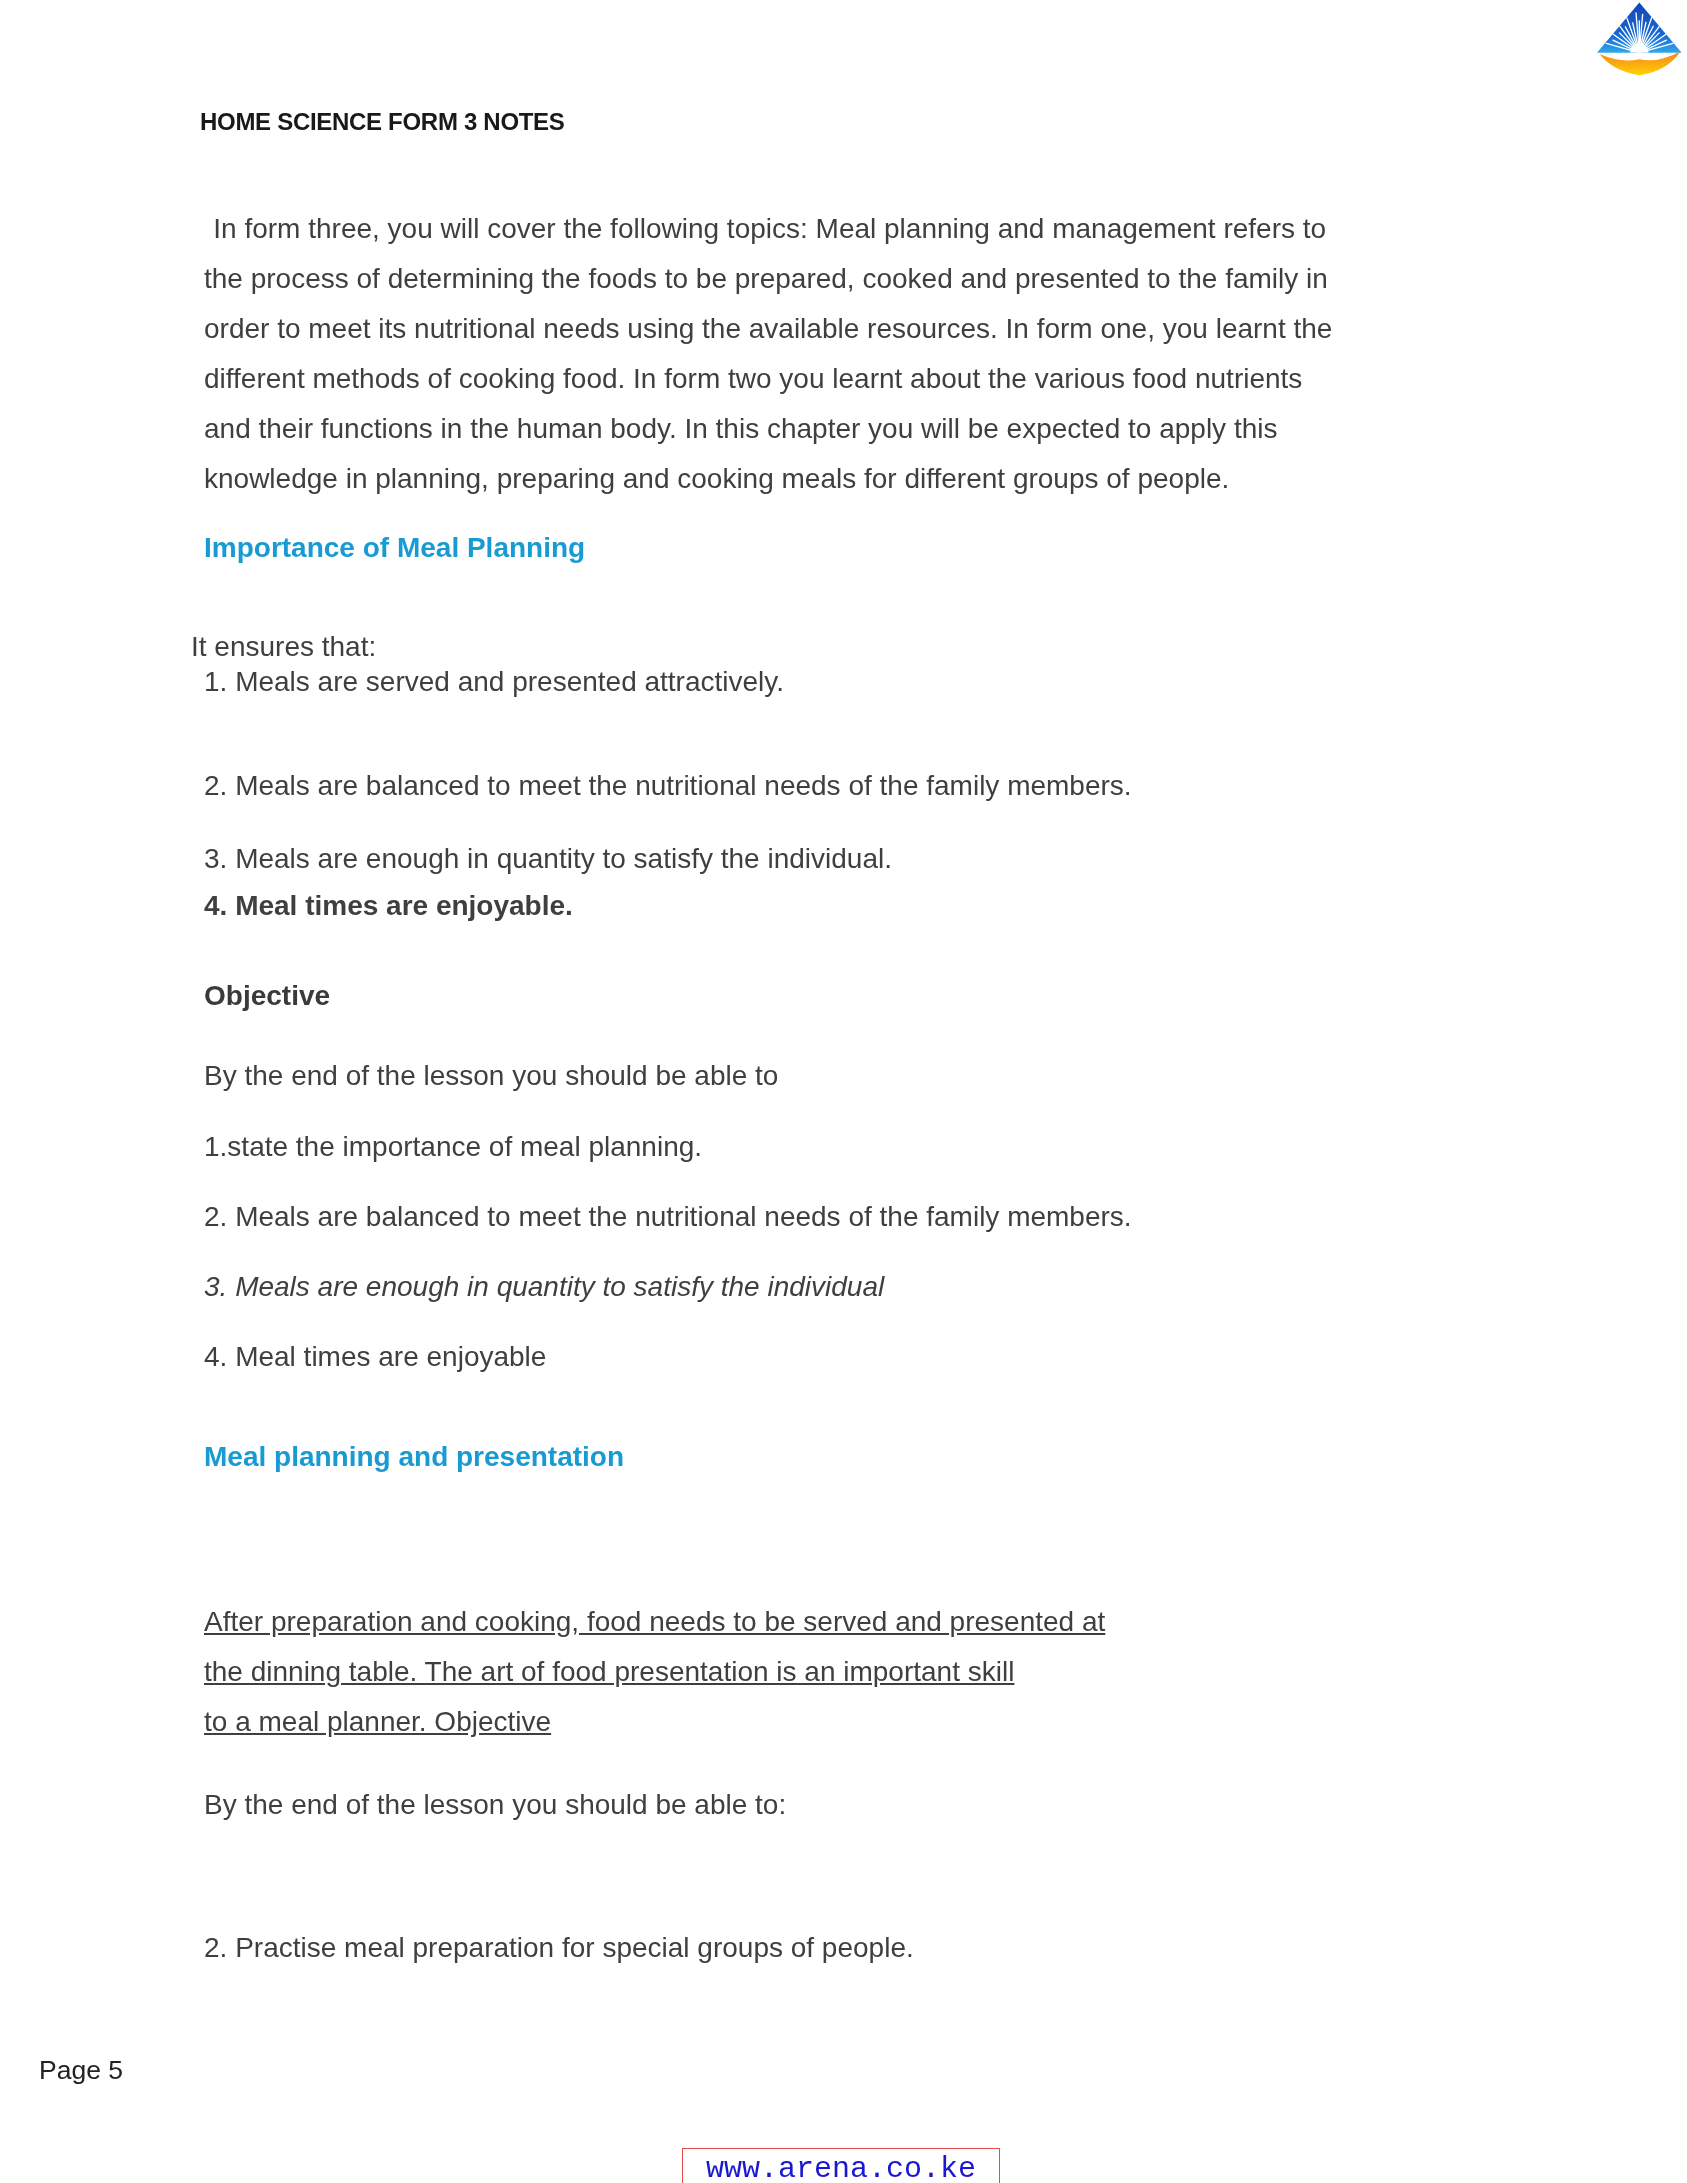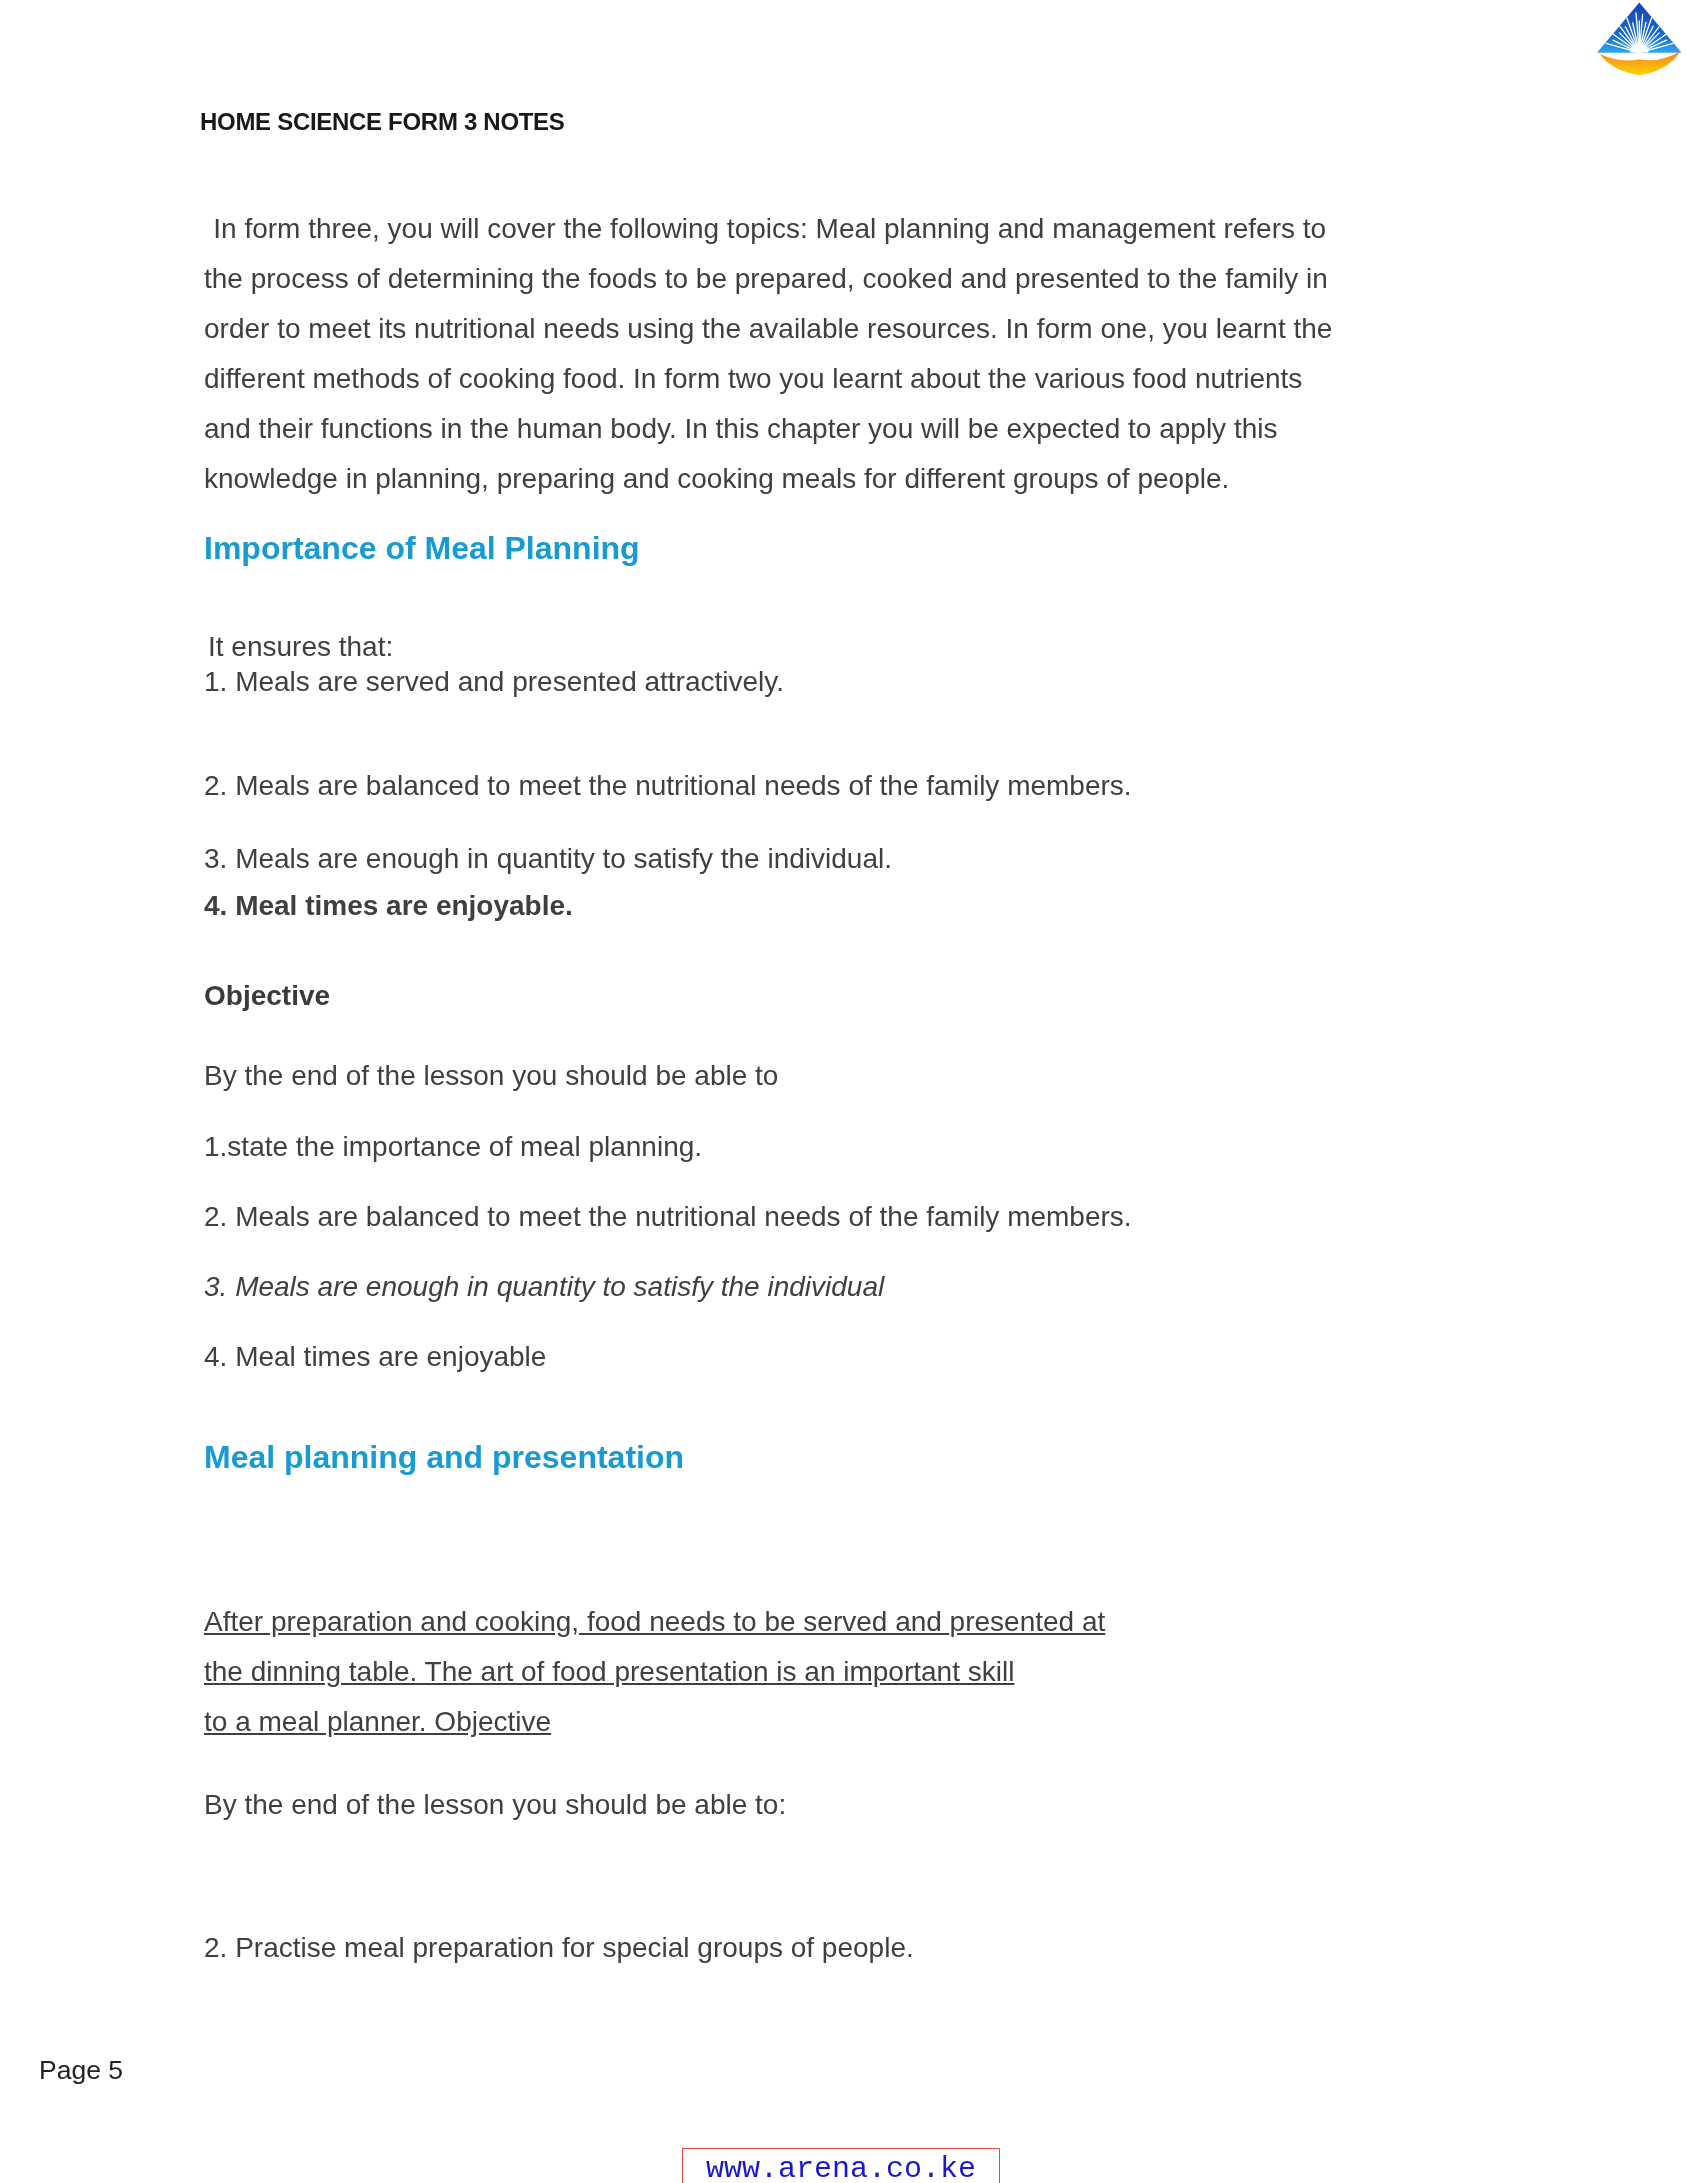--- a/index.html
+++ b/index.html
@@ -19,29 +19,29 @@
     letter-spacing:-0.3px; white-space:nowrap;
   }
   .logo{ left:1593px; top:1.3px; width:90px; height:77px; }
   .body-text{
     font-size:28px; line-height:50px; color:#3f3f3f;
     white-space:pre-line;
   }
   .single{ white-space:nowrap; }
   .intro{ left:204px; top:204px; width:1389px; text-indent:9.3px; }
   .blue-heading{
-    font-size:32px; font-weight:bold; line-height:34px;
+    font-size:28px; font-weight:bold; line-height:34px;
     color:#189ad3; white-space:nowrap;
   }
   .dark-heading{
     font-size:28px; font-weight:bold; line-height:34px;
     color:#3a3a3a; white-space:nowrap;
   }
   .h-importance{ left:204px; top:531px; }
-  .it-ensures{ left:208px; top:622px;text-align:right; }
+  .it-ensures{ left:191px; top:622px;text-align:right; }
   .imp-item-1{ left:204px; top:657px; }
   .imp-item-2{ left:204px; top:761px; }
   .imp-item-3{ left:204px; top:834px; }
   .imp-item-4{ left:204px; top:881px;font-weight:bold; }
   .h-objective{ left:204px; top:979px;text-align:center; }
   .obj-lead{ left:204px; top:1051px; }
   .obj-item-1{ left:204px; top:1122px; }
   .obj-item-2{ left:204px; top:1192px; }
   .obj-item-3{ left:204px; top:1262px;font-style:italic; }
   .obj-item-4{ left:204px; top:1332px; }

